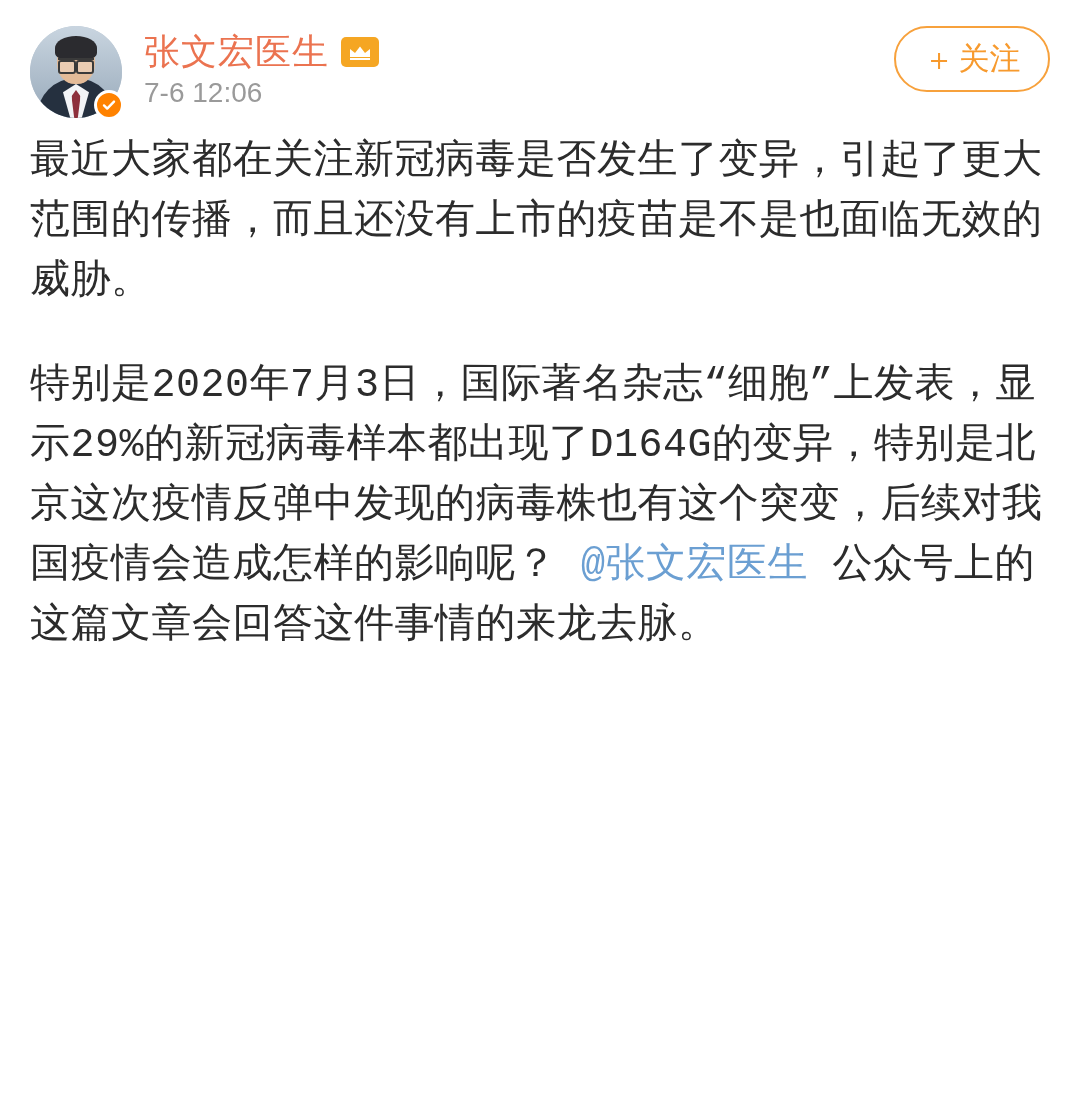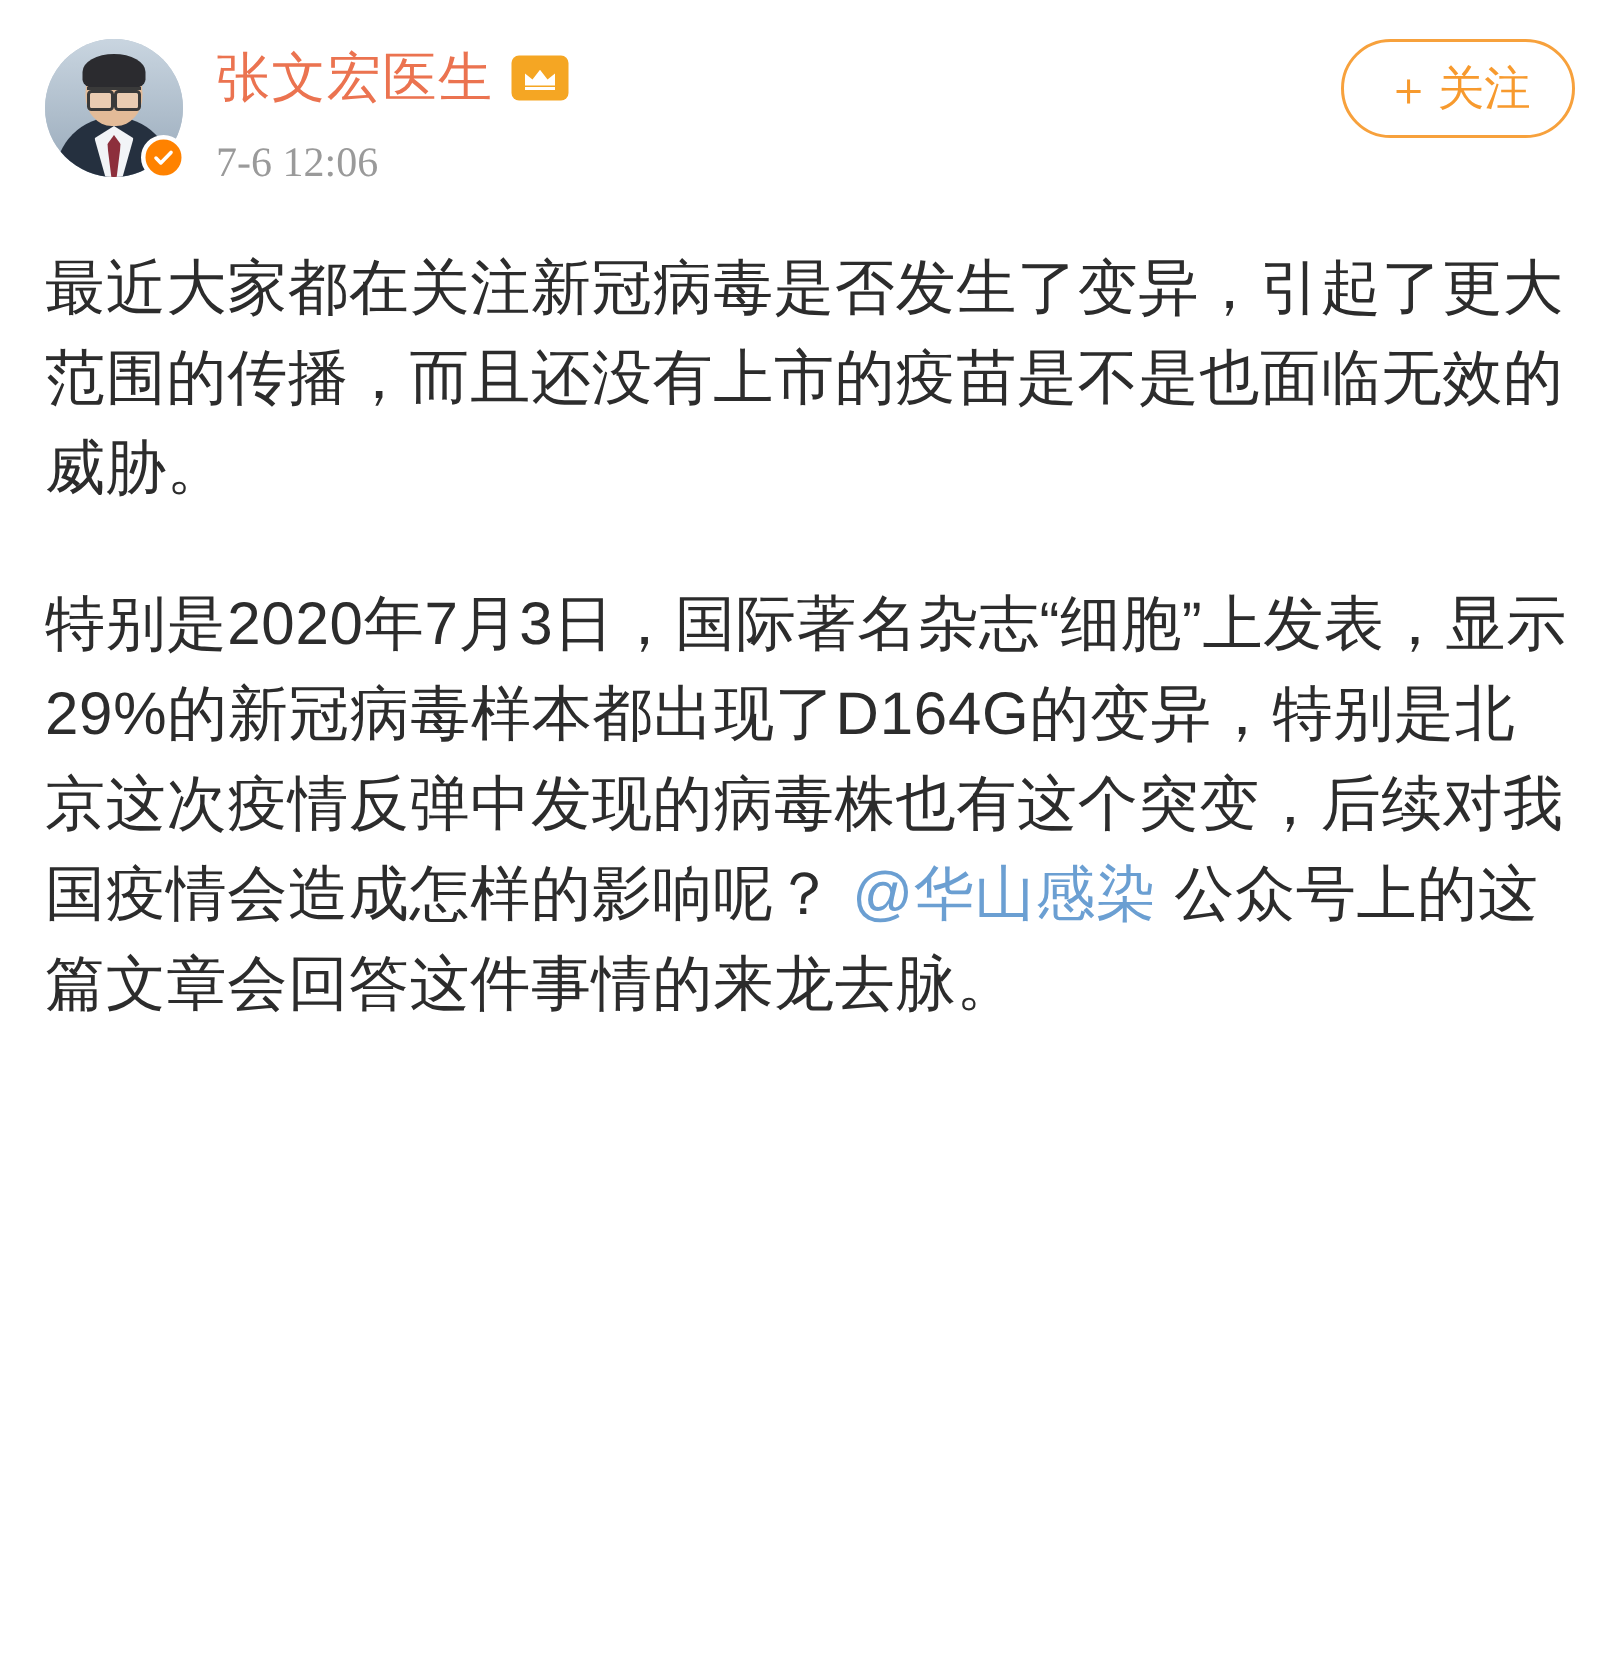--- a/index.html
+++ b/index.html
@@ -161,25 +161,24 @@
     height: 30px;
     border-radius: 5px;
     background: #f5a623;
     display: inline-flex;
     align-items: center;
     justify-content: center;
   }
   .vip-badge svg { display:block; }
 
   .timestamp {
-    margin-top: 18px;
+    margin-top: 2px;
     font-size: 28px;
     line-height: 34px;
     color: #9a9a9a;
-    font-family: Liberation Serif, serif;
   }
 
   .follow-btn {
     position: absolute;
     right: 0;
     top: 4px;
     min-width: 156px;
     height: 66px;
     box-sizing: border-box;
     border: 2px solid #f7a13c;
@@ -194,25 +193,25 @@
     cursor: pointer;
   }
   .follow-plus {
     font-size: 31px;
     margin-right: 4px;
     line-height: 1;
   }
 
   
   .content {
-    margin-top: 30px;
     font-size: 40px;
     line-height: 60px;
     color: #2c2c2c;
     letter-spacing: 0.5px;
+    font-family: Liberation Mono, monospace;
   }
   .para { margin: 0 0 44px 0; }
   .para:last-child { margin-bottom: 0; }
   .mention {
     color: #6b9fd2;
   }
 </style>
 </head>
 <body>
 
@@ -252,18 +251,18 @@
 
     <div class="follow-btn">
       <span class="follow-plus">＋</span>
       <span>关注</span>
     </div>
   </div>
 
   <div class="content">
     <p class="para">最近大家都在关注新冠病毒是否发生了变异，引起了更大范围的传播，而且还没有上市的疫苗是不是也面临无效的威胁。</p>
 
-    <p class="para"><span>特别是2020年7月3日，国际著名杂志“细胞”上发表，显示29%的新冠病毒样本都出现了D164G的变异，特别是北京这次疫情反弹中发现的病毒株也有这个突变，后续对我国疫情会造成怎样的影响呢？ </span><span class="mention">@华山感染</span><span> 公众号上的这篇文章会回答这件事情的来龙去脉。</span></p>
+    <p class="para"><span>特别是2020年7月3日，国际著名杂志“细胞”上发表，显示29%的新冠病毒样本都出现了D164G的变异，特别是北京这次疫情反弹中发现的病毒株也有这个突变，后续对我国疫情会造成怎样的影响呢？ </span><span class="mention">@张文宏医生</span><span> 公众号上的这篇文章会回答这件事情的来龙去脉。</span></p>
 
 
   </div>
 
 </div>
 
 </body></html>

